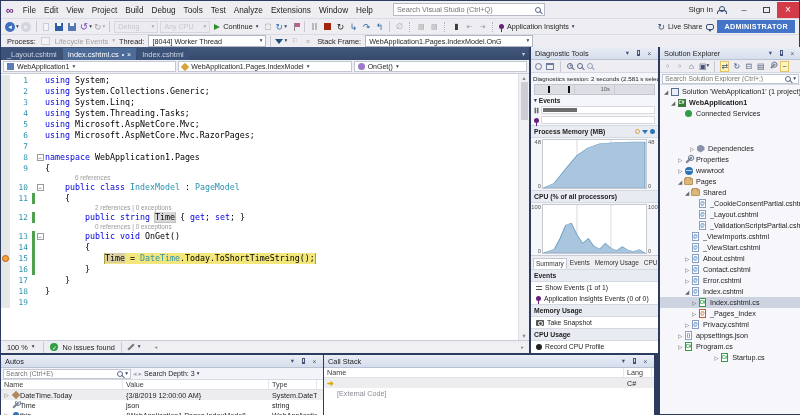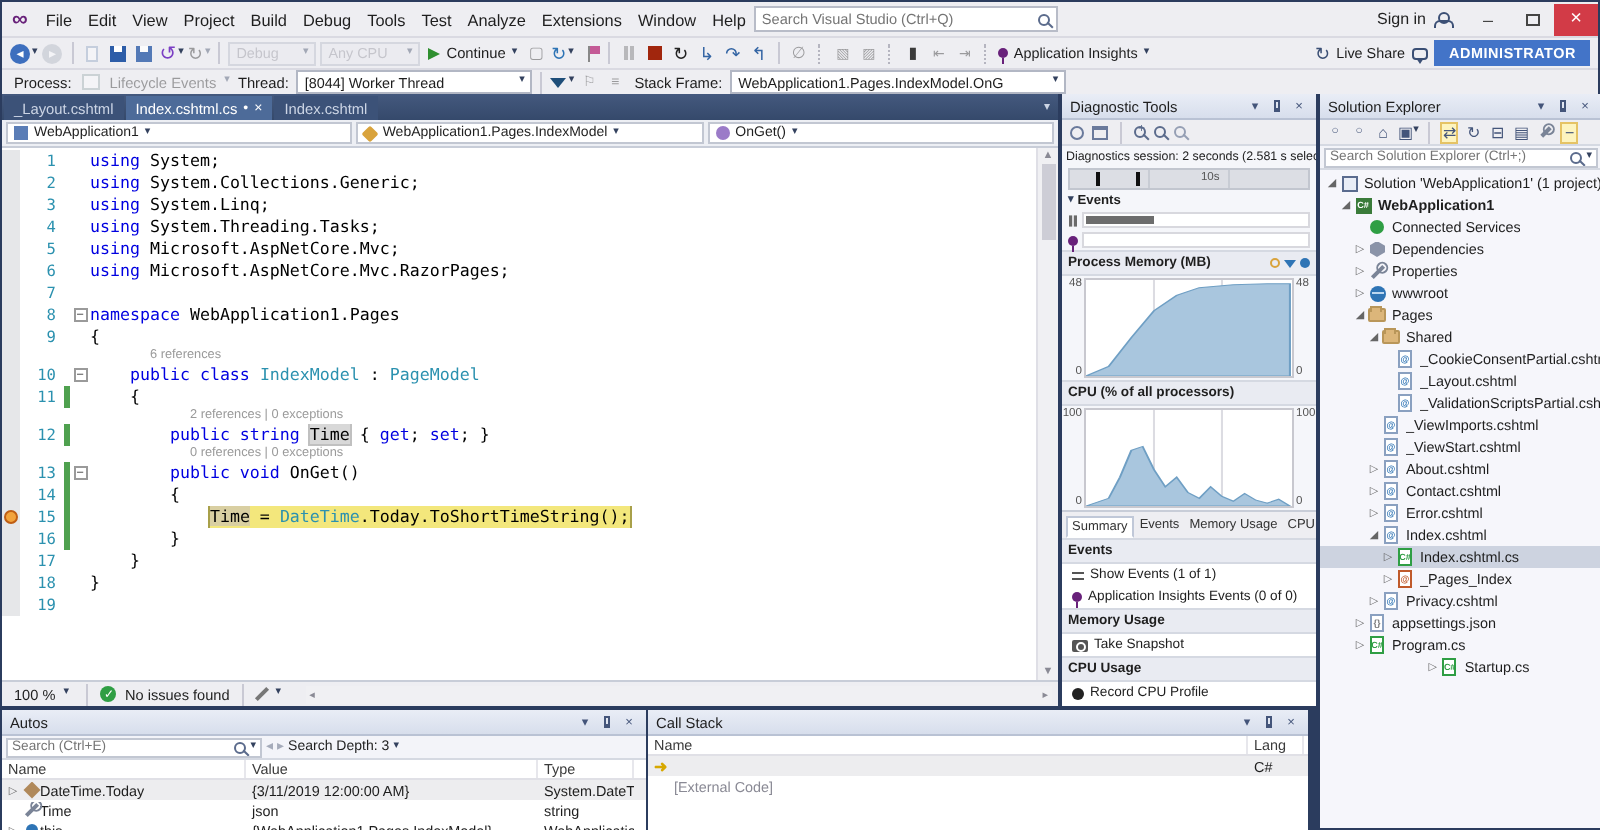--- a/index.html
+++ b/index.html
@@ -4,21 +4,21 @@
 <style>
   *{box-sizing:border-box;margin:0;padding:0;cursor:default;-webkit-user-select:none;user-select:none}
   html,body{width:800px;height:415px;overflow:hidden}
   body{font-family:"Liberation Sans",sans-serif;font-size:9px;color:#1e1e1e;background:#2b3c5e}
   #app{width:800px;height:415px;display:flex;flex-direction:column;border:1px solid #2b3c5e;background:#eeeef2}
 
   
   .titlebar{height:17px;background:#eeeef2;display:flex;align-items:center;padding-left:3px;flex:none}
   .vslogo{color:#68217a;font-weight:bold;font-size:11px;margin:0 5px 0 2px}
   .menu-item{padding:2px 4px;font-size:8.2px;white-space:nowrap}
-  .searchbox{width:152px;height:13px;border:1px solid #b8bcc8;background:#fff;display:flex;align-items:center;margin-left:0;padding:0 3px;gap:3px}
+  .searchbox{width:152px;height:13px;border:1px solid #b8bcc8;background:#fff;display:flex;align-items:center;margin-left:16px;padding:0 3px;gap:3px}
   .searchbox input{border:none;outline:none;flex:1;font-size:7.3px;color:#6d6d6d;background:transparent;font-family:"Liberation Sans",sans-serif}
   .mag{width:6px;height:6px;border:1px solid #5b6b8c;border-radius:50%;position:relative;flex:none}
   .mag::after{content:"";position:absolute;width:4px;height:1px;background:#5b6b8c;transform:rotate(45deg);right:-3px;bottom:-1px}
   .spacer{flex:1}
   .signin{display:flex;align-items:center;gap:4px;font-size:8px;padding:0 8px}
   .person{width:8px;height:8px;position:relative}
   .person::before{content:"";position:absolute;left:2px;top:0;width:4px;height:4px;border-radius:50%;border:1px solid #3b4f75}
   .person::after{content:"";position:absolute;left:0;bottom:0;width:8px;height:3px;border:1px solid #3b4f75;border-bottom:none;border-radius:3px 3px 0 0}
   .winbtn{width:22px;height:16px;display:flex;align-items:center;justify-content:center;font-size:9px;color:#444}
   .winbtn.max i{width:7px;height:6px;border:1px solid #444;display:block}
@@ -579,21 +579,21 @@
             </div>
           <div id="autos-rows">
               <div class="grow sel">
                 <span class="gcell" style="width: 122px; display: flex; align-items: center; padding: 0px 1px;">
                   <span class="aexp">▷</span>
                   <span class="aic">
                     <span class="ic-struct"></span>
                   </span>
                   <span>DateTime.Today</span>
                 </span>
-                <span class="gcell" style="width: 146px;">{3/11/2019 12:00:00 AM}</span>
+                <span class="gcell" style="width: 146px;">{3/8/2019 12:00:00 AM}</span>
                 <span class="gcell" style="width: 48px;">System.DateTime</span>
               </div>
               <div class="grow">
                 <span class="gcell" style="width: 122px; display: flex; align-items: center; padding: 0px 1px;">
                   <span class="aexp"></span>
                   <span class="aic">
                     <span class="ic-wrench"></span>
                   </span>
                   <span>Time</span>
                 </span>
@@ -692,21 +692,21 @@
             </span>
             <span class="tlabel" style="font-weight: bold;">WebApplication1</span>
           </div>
           <div class="trow" style="padding-left: 16px;">
             <span class="texp"></span>
             <span class="ticon">
               <span class="ic-svc"></span>
             </span>
             <span class="tlabel">Connected Services</span>
           </div>
-          <div class="trow" style="padding-left: 16px;">
+          <div class="trow" style="padding-left: 28px; margin-top: 24px;">
             <span class="texp">▷</span>
             <span class="ticon">
               <span class="ic-dep"></span>
             </span>
             <span class="tlabel">Dependencies</span>
           </div>
           <div class="trow" style="padding-left: 16px;">
             <span class="texp">▷</span>
             <span class="ticon">
               <span class="ic-wrench"></span>

